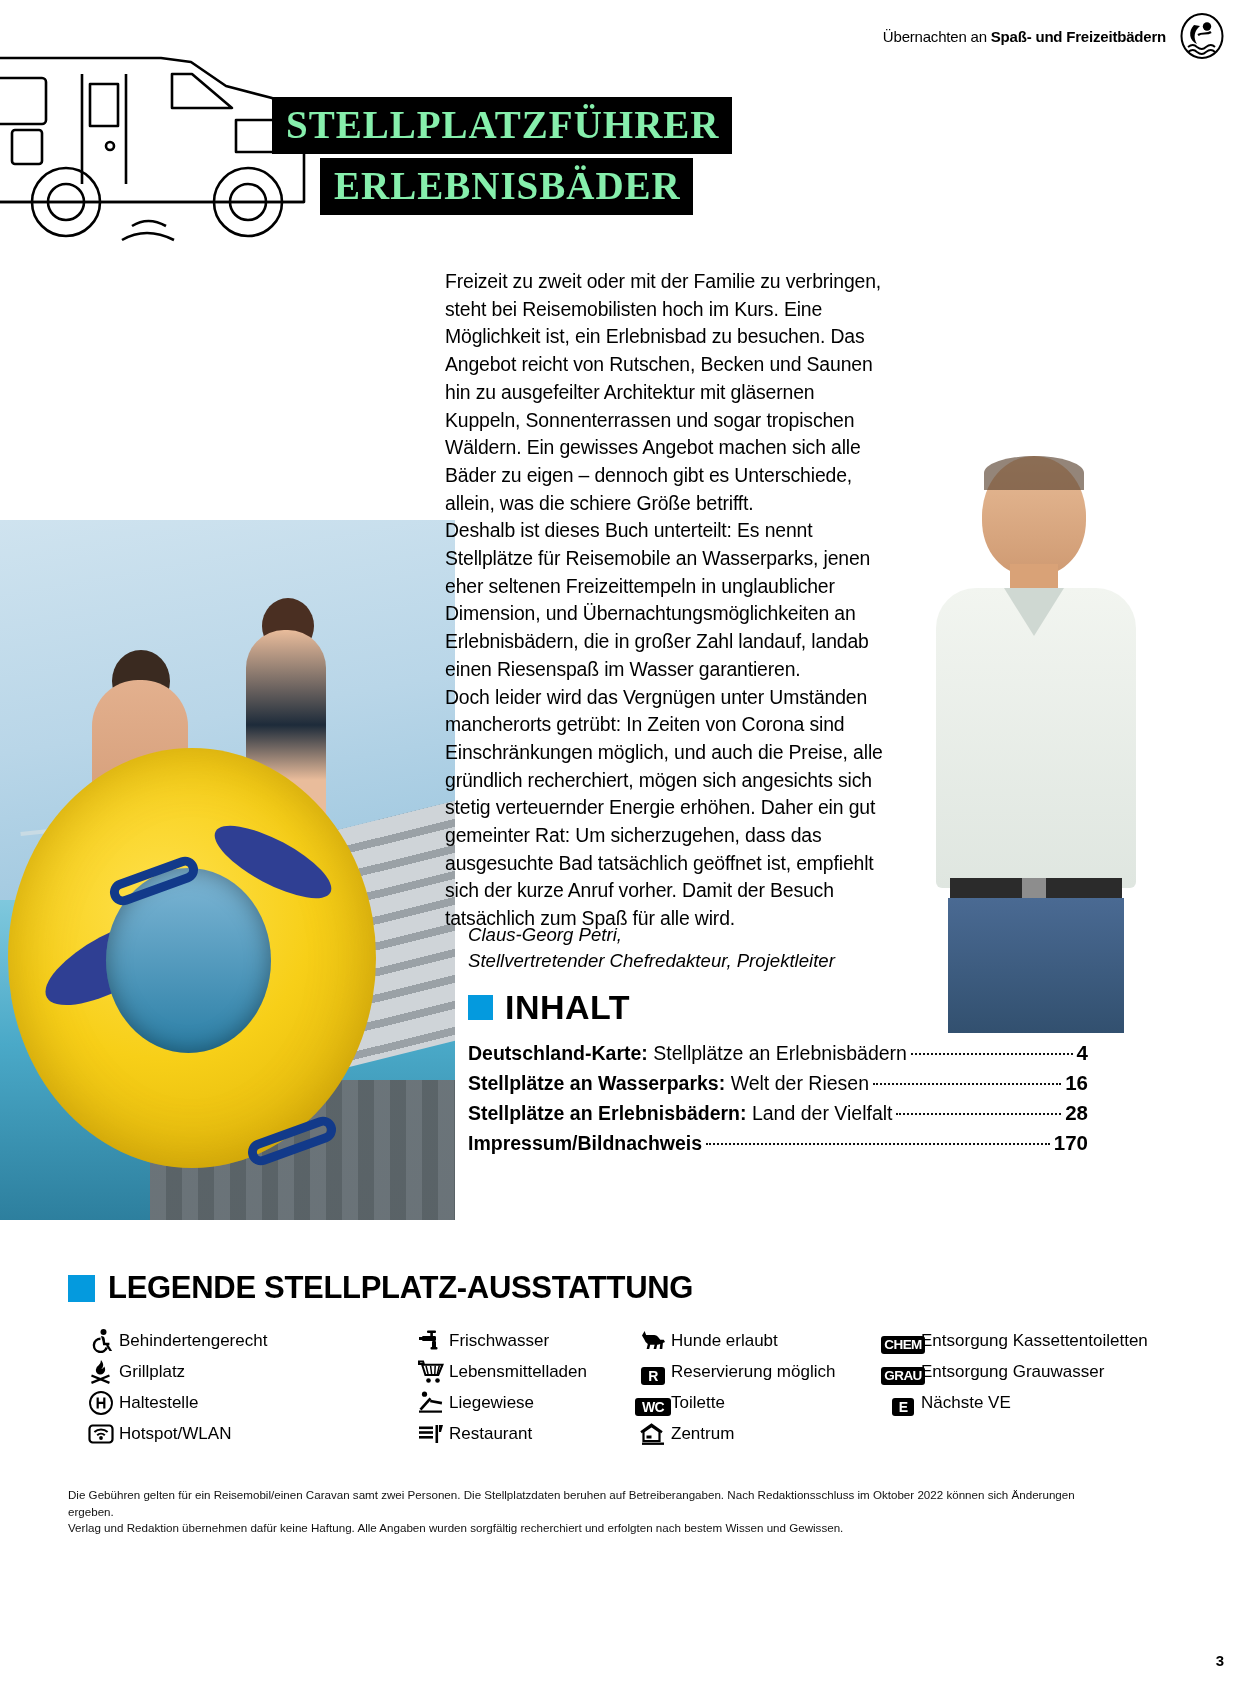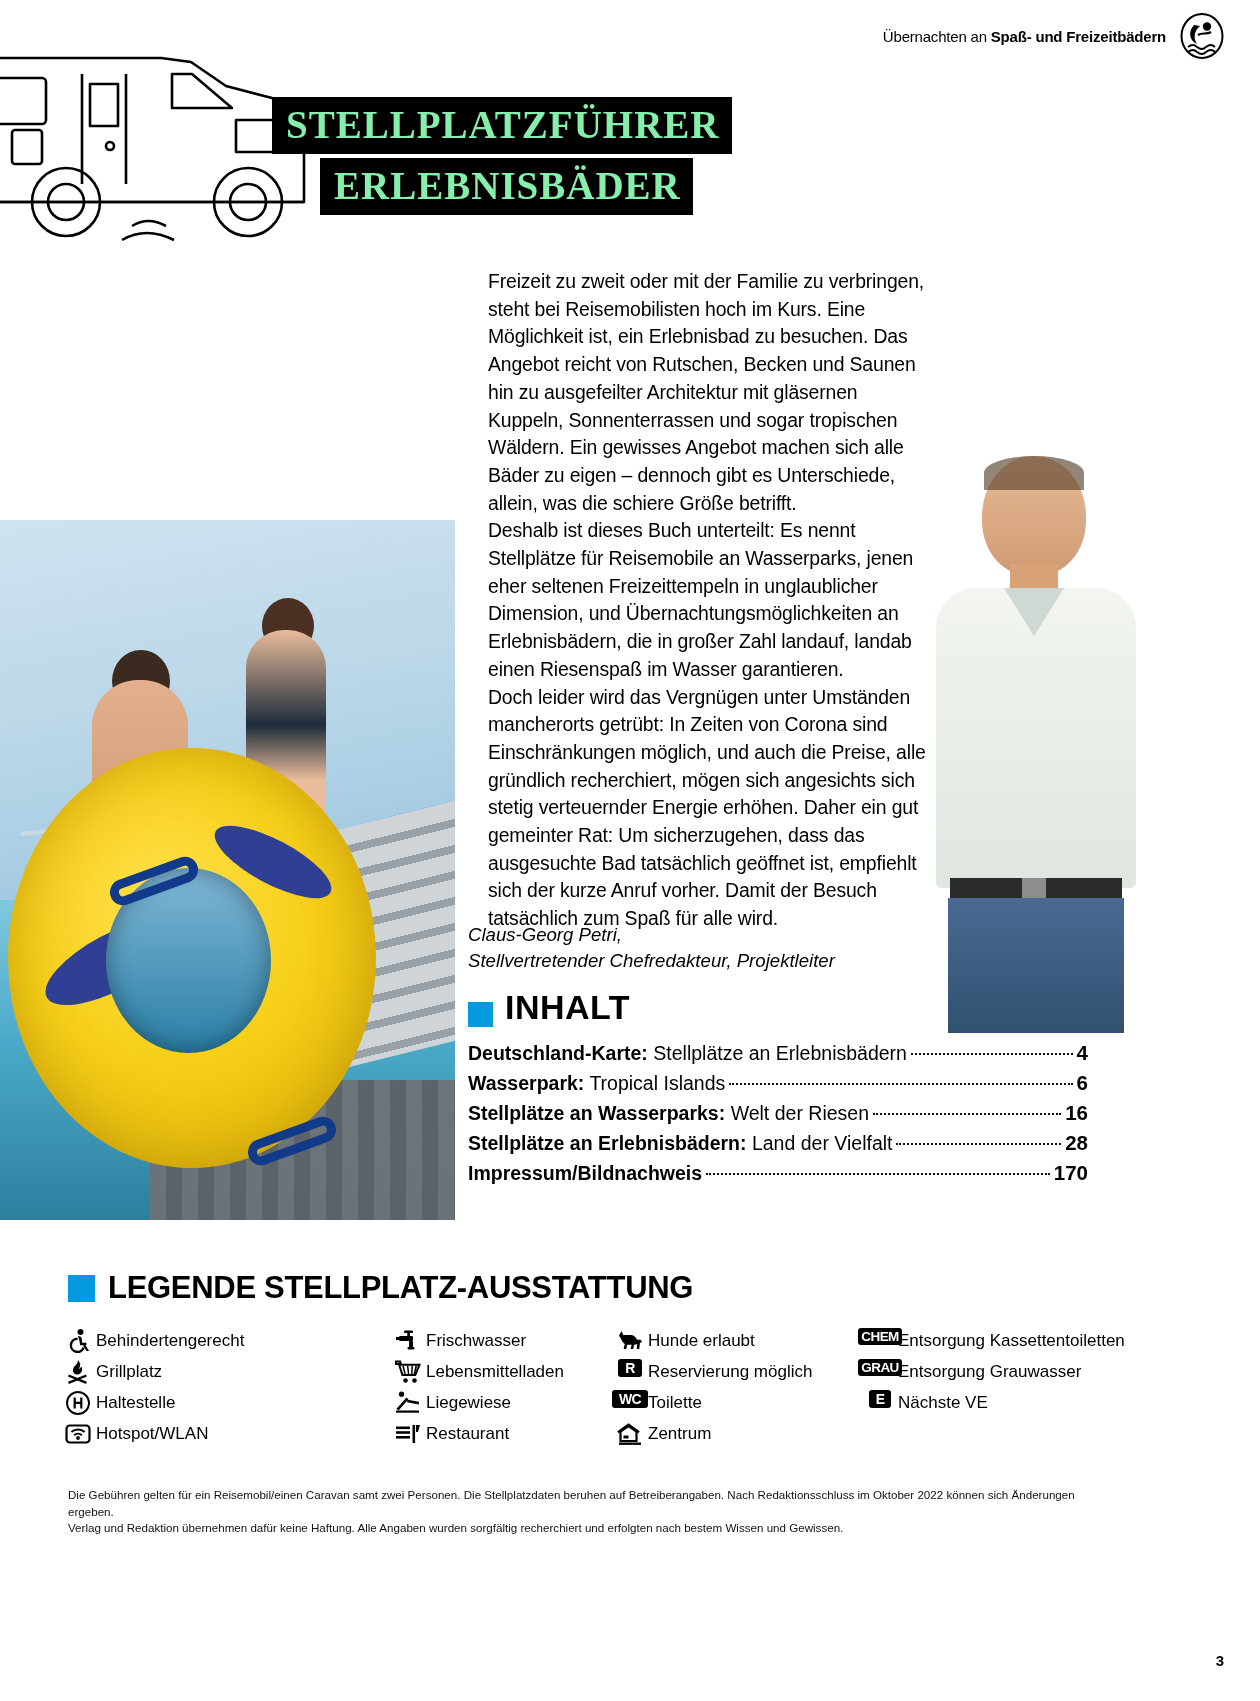--- a/index.html
+++ b/index.html
@@ -146,34 +146,34 @@
     position:absolute; left:92px; top:430px; width:24px; height:20px;
     background:#8d8d8d;
   }
   .portrait .jeans{
     position:absolute; left:18px; top:450px; width:176px; height:135px;
     background:linear-gradient(180deg,#4a6a93,#32506f);
   }
 
   
   .article{
-    position:absolute; left:488px; top:268px; width:442px;
+    position:absolute; left:445px; top:268px; width:442px;
     font-size:19.4px; line-height:27.7px; letter-spacing:-0.15px;
     text-align:left;
   }
   .article p{ margin:0; }
   .byline{
     position:absolute; left:468px; top:884px; width:460px;
     font-style:italic; font-size:18.6px; line-height:26px;margin-top:38px;
   }
 
   
   .inhalt-head{
     position:absolute; left:468px; top:988px;
-    display:flex; align-items:flex-end; gap:12px;
+    display:flex; align-items:center; gap:12px;
   }
   .sq{ width:25px; height:25px; background:#049ade; display:block; }
   .inhalt-title{ font-size:34px; font-weight:700; letter-spacing:.5px; }
 
   .toc{
     position:absolute; left:468px; top:1038px; width:620px;
     font-size:19.5px; line-height:29px;
   }
   .toc-row{
     display:flex; align-items:baseline; width:100%; white-space:nowrap;
@@ -200,21 +200,21 @@
     display:grid;
     grid-template-columns:330px 222px 250px 300px;
     row-gap:0px;
   }
   .lg-item{
     display:flex; align-items:center; height:31px;
     font-size:17px;
   }
   .lg-ico{
     width:36px; min-width:36px; height:26px;
-    display:flex; align-items:flex-start; justify-content:center;
+    display:flex; align-items:flex-end; justify-content:center;margin-left:23px;
   }
   .lg-ico svg{ display:block; }
   .tagbox{
     font-family:"Liberation Sans", sans-serif;
     font-weight:700; font-size:13.5px; letter-spacing:-0.6px;
     background:#000; color:#fff; padding:2px 3px 2px 3px;
     border-radius:3px; line-height:1;
   }
   .tagbox.sm{ font-size:14px; padding:2px 7px; }
 
@@ -318,25 +318,20 @@
   <span class="inhalt-title">INHALT</span>
 </div>
 
 <div class="toc" id="toc">
     <div class="toc-row">
       <span class="toc-label"><b>Deutschland-Karte:</b><span> Stellplätze an Erlebnisbädern</span></span>
       <span class="toc-dots"></span>
       <span class="toc-page">4</span>
     </div>
     <div class="toc-row">
-      <span class="toc-label"><b>Wasserpark:</b><span> Tropical Islands</span></span>
-      <span class="toc-dots"></span>
-      <span class="toc-page">6</span>
-    </div>
-    <div class="toc-row">
       <span class="toc-label"><b>Stellplätze an Wasserparks:</b><span> Welt der Riesen</span></span>
       <span class="toc-dots"></span>
       <span class="toc-page">16</span>
     </div>
     <div class="toc-row">
       <span class="toc-label"><b>Stellplätze an Erlebnisbädern:</b><span> Land der Vielfalt</span></span>
       <span class="toc-dots"></span>
       <span class="toc-page">28</span>
     </div>
     <div class="toc-row">

